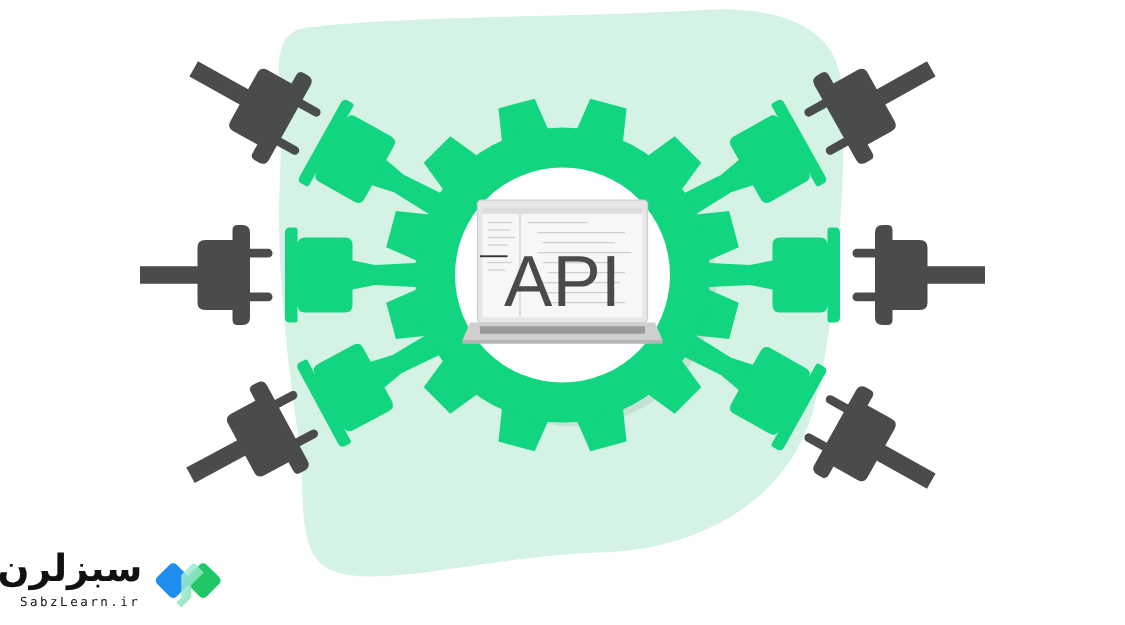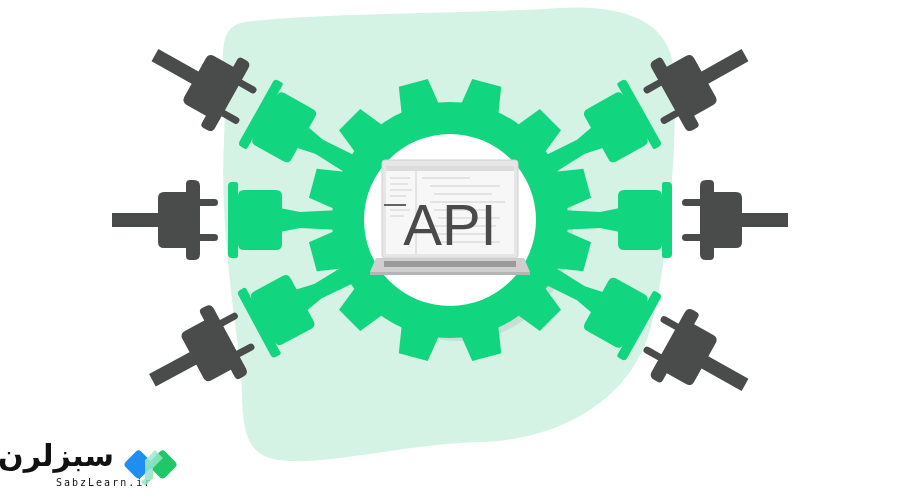--- a/index.html
+++ b/index.html
@@ -4,21 +4,21 @@
 <style>
   html, body { margin: 0; padding: 0; background: #ffffff; }
   body { width: 900px; height: 500px; position: relative; overflow: hidden;
          font-family: "DejaVu Sans", sans-serif; }
   .illustration { position: absolute; left: 0; top: 0; width: 900px; height: 500px; }
   .brand { position: absolute; left: 12px; top: 440px; width: 170px; height: 56px; }
   .brand-name { position: absolute; left: 2px; top: 0px; font-size: 30px; font-weight: bold;
                 color: #111111; direction: rtl; font-family: "DejaVu Sans", sans-serif;
                 line-height: 32px; width: 100px; text-align: right; }
   .brand-url { position: absolute; left: 4px; top: 37px; font-size: 10px; letter-spacing: 2px;
-               color: #111111; font-family: "DejaVu Sans Mono", monospace; margin-left: 40px; }
+               color: #111111; font-family: "DejaVu Sans Mono", monospace; }
   .brand-logo { position: absolute; left: 106px; top: 6px; width: 64px; height: 44px; }
   .api-label { font-family: "Liberation Sans", sans-serif; }
 </style>
 </head>
 <body>
 
 <svg class="illustration" viewBox="0 0 900 500" xmlns="http://www.w3.org/2000/svg">
 
   <path d="M245,22 C330,12 470,14 560,8 C620,4 665,20 672,60 C680,110 670,260 650,330
            C630,400 560,440 480,442 C400,444 310,470 270,458 C235,448 245,400 240,360

